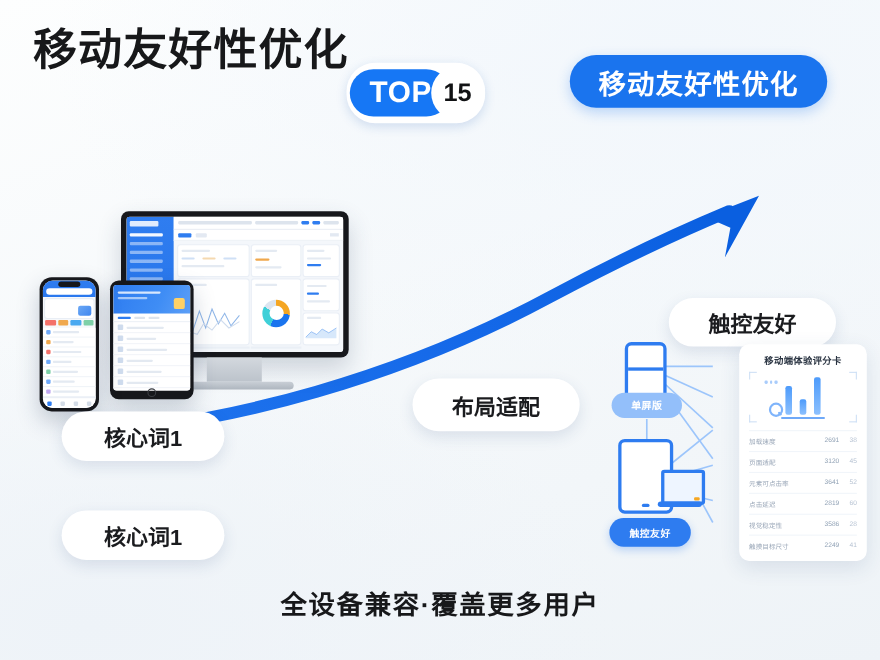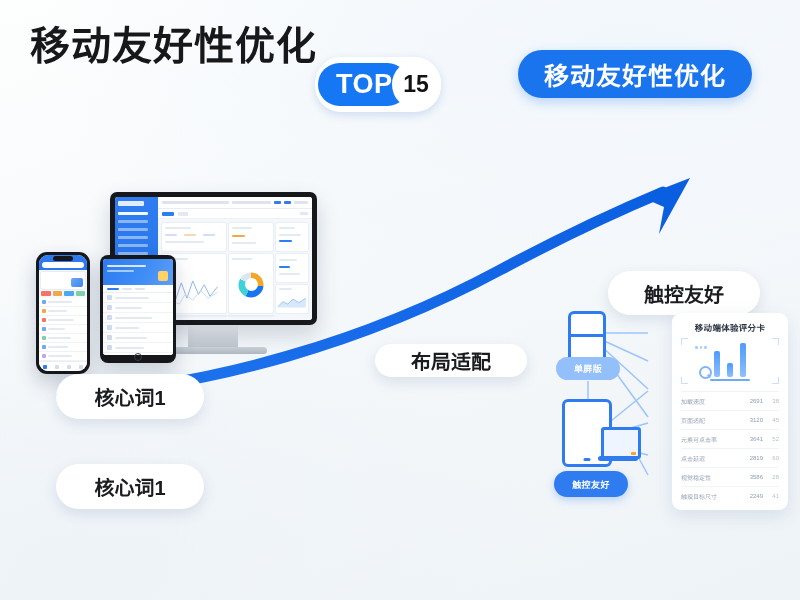--- a/index.html
+++ b/index.html
@@ -131,21 +131,21 @@
   
   .wpill{
     position:absolute;background:#ffffff;border-radius:24px;
     display:flex;align-items:center;justify-content:center;
     font-size:20px;font-weight:bold;color:#1b1c1f;white-space:nowrap;
     box-shadow:0 5px 14px rgba(40,70,120,.13);
   }
   #pill-k1{left:56px;top:374px;width:148px;height:45px;}
   #pill-k2{left:196px;top:418px;width:152px;height:45px;}
   #pill-k3{left:56px;top:464px;width:148px;height:45px;}
-  #pill-layout{left:375px;top:344px;width:152px;height:33px;}
+  #pill-layout{left:375px;top:344px;width:152px;height:48px;}
   #pill-touch{left:608px;top:271px;width:152px;height:44px;}
   
   .illu{position:absolute;left:548px;top:305px;width:212px;height:210px;}
   .illu svg{position:absolute;left:0;top:0;}
   .score-card{
     position:absolute;left:96px;top:8px;width:116px;height:197px;
     background:#ffffff;border-radius:9px;
     box-shadow:0 6px 18px rgba(40,70,120,.12);
     padding:8px 9px;box-sizing:border-box;margin-left:28px;
   }
@@ -485,13 +485,14 @@
           </div>
           <div class="sc-row">
             <span class="nm">触摸目标尺寸</span>
             <span class="v1">2249</span>
             <span class="v2">41</span>
           </div>
         </div>
     </div>
   </div>
 
+  <div class="footer">全设备兼容·覆盖更多用户</div>
 </div>
 
 </body></html>

